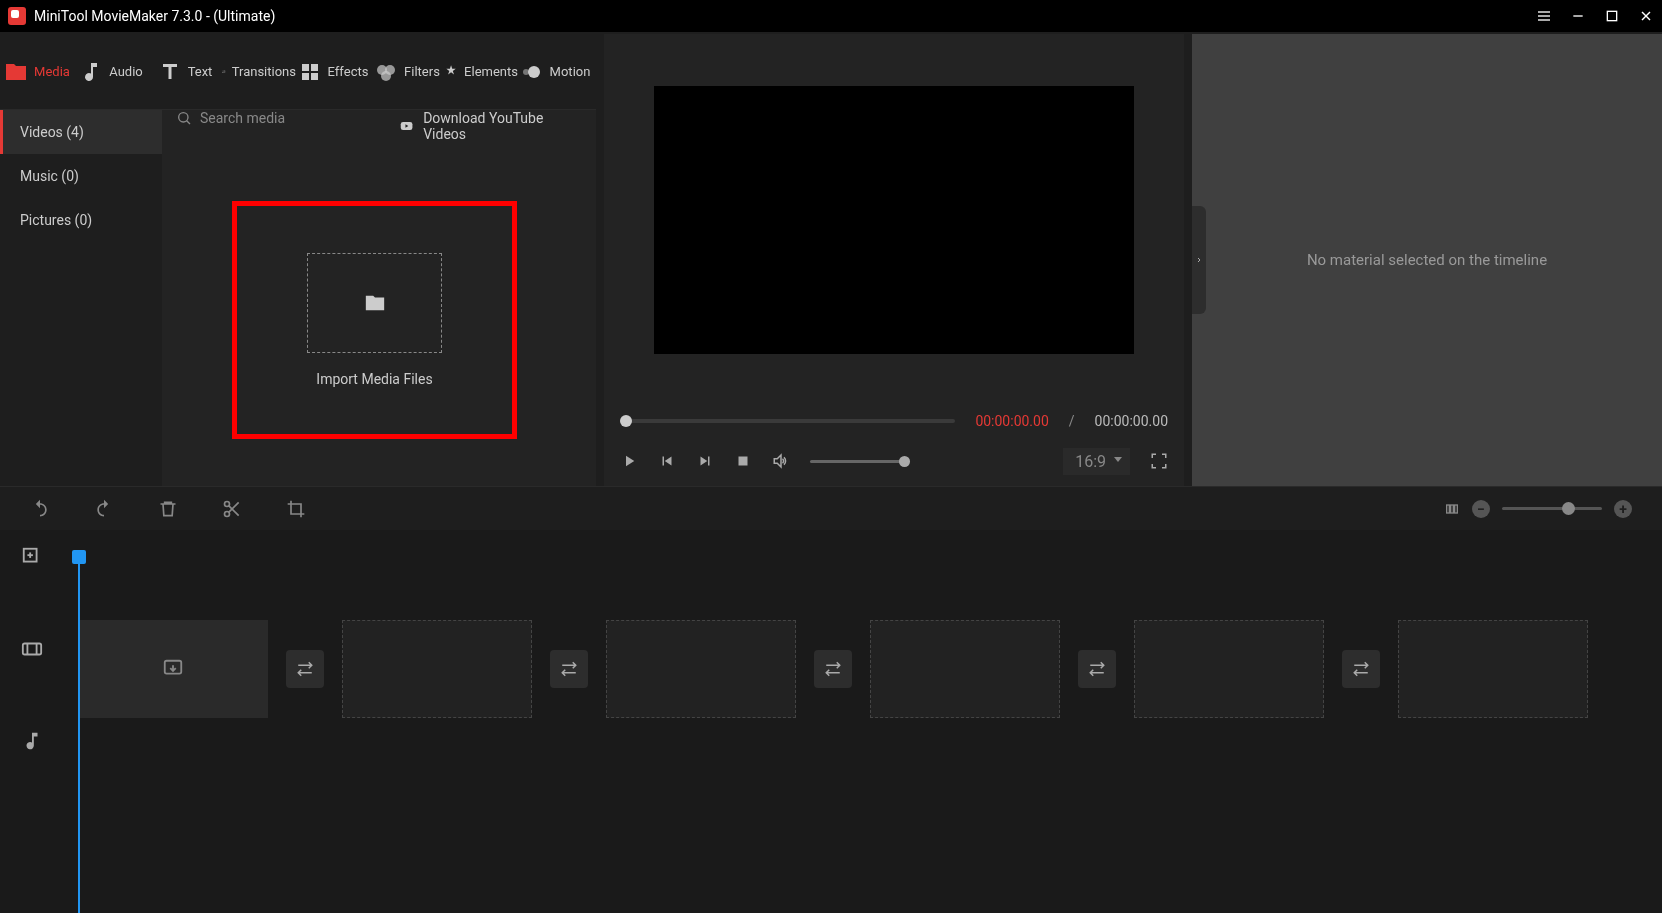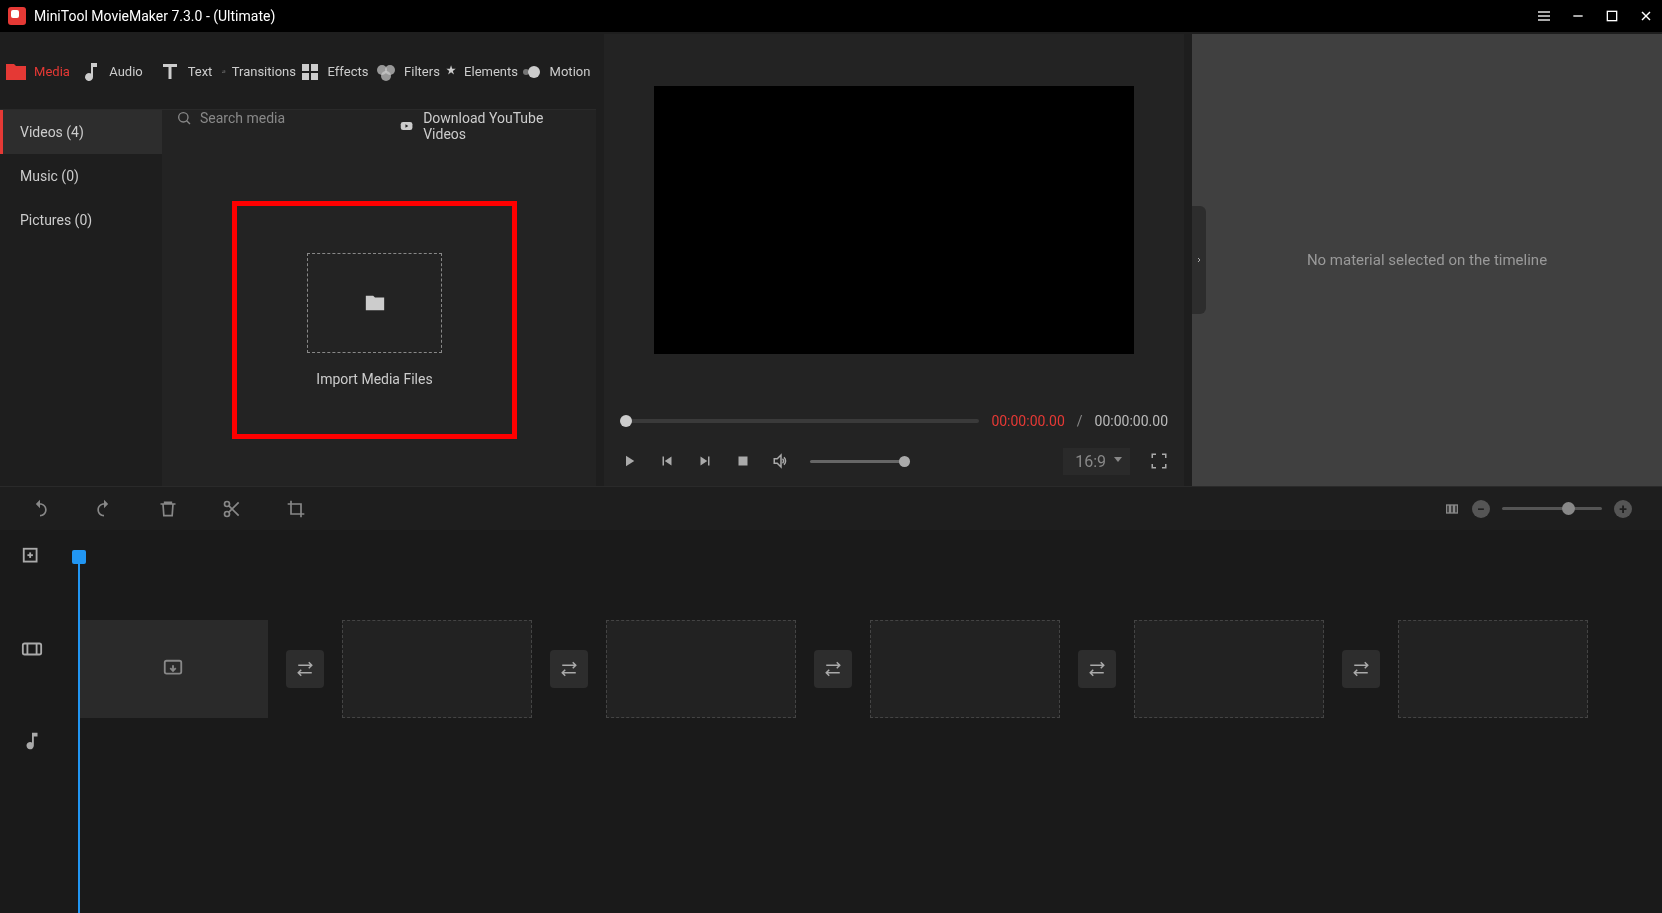--- a/index.html
+++ b/index.html
@@ -32,21 +32,21 @@
 .dashed-box{width:135px;height:100px;border:1.5px dashed #888;display:flex;align-items:center;justify-content:center}
 .folder-icon{width:28px;height:22px}
 .import-label{color:#ccc;font-size:14px}
 .player-panel{flex:1;background:#232323;display:flex;flex-direction:column}
 .player-header{height:76px;display:flex;align-items:center;justify-content:space-between;padding:0 16px;border-bottom:1px solid #2a2a2a}
 .player-title{font-size:15px;color:#ccc}
 .player-header-right{display:flex;align-items:center;gap:24px}
 .header-btn{display:flex;align-items:center;gap:8px;color:#ccc;font-size:14px;cursor:pointer}
 .preview-area{flex:1;display:flex;align-items:center;justify-content:center;padding:20px}
 .preview-black{background:#000;width:480px;height:268px}
-.scrubber{display:flex;align-items:center;gap:12px;padding:0 16px;height:30px}
+.scrubber{display:flex;align-items:center;gap:20px;padding:0 16px;height:30px}
 .scrub-track{flex:1;height:4px;background:#3a3a3a;border-radius:2px;position:relative}
 .scrub-dot{position:absolute;left:0;top:-4px;width:12px;height:12px;background:#ccc;border-radius:50%}
 .time-red{color:#e53935;font-size:14px}
 .time-sep{color:#888;font-size:14px}
 .time-white{color:#bbb;font-size:14px}
 .player-controls{height:50px;display:flex;align-items:center;padding:0 16px;gap:20px}
 .pc-icon{width:18px;height:18px;color:#aaa;cursor:pointer}
 .vol-track{width:100px;height:3px;background:#666;position:relative;border-radius:2px}
 .vol-dot{position:absolute;right:0;top:-4px;width:11px;height:11px;background:#aaa;border-radius:50%}
 .pc-spacer{flex:1}

